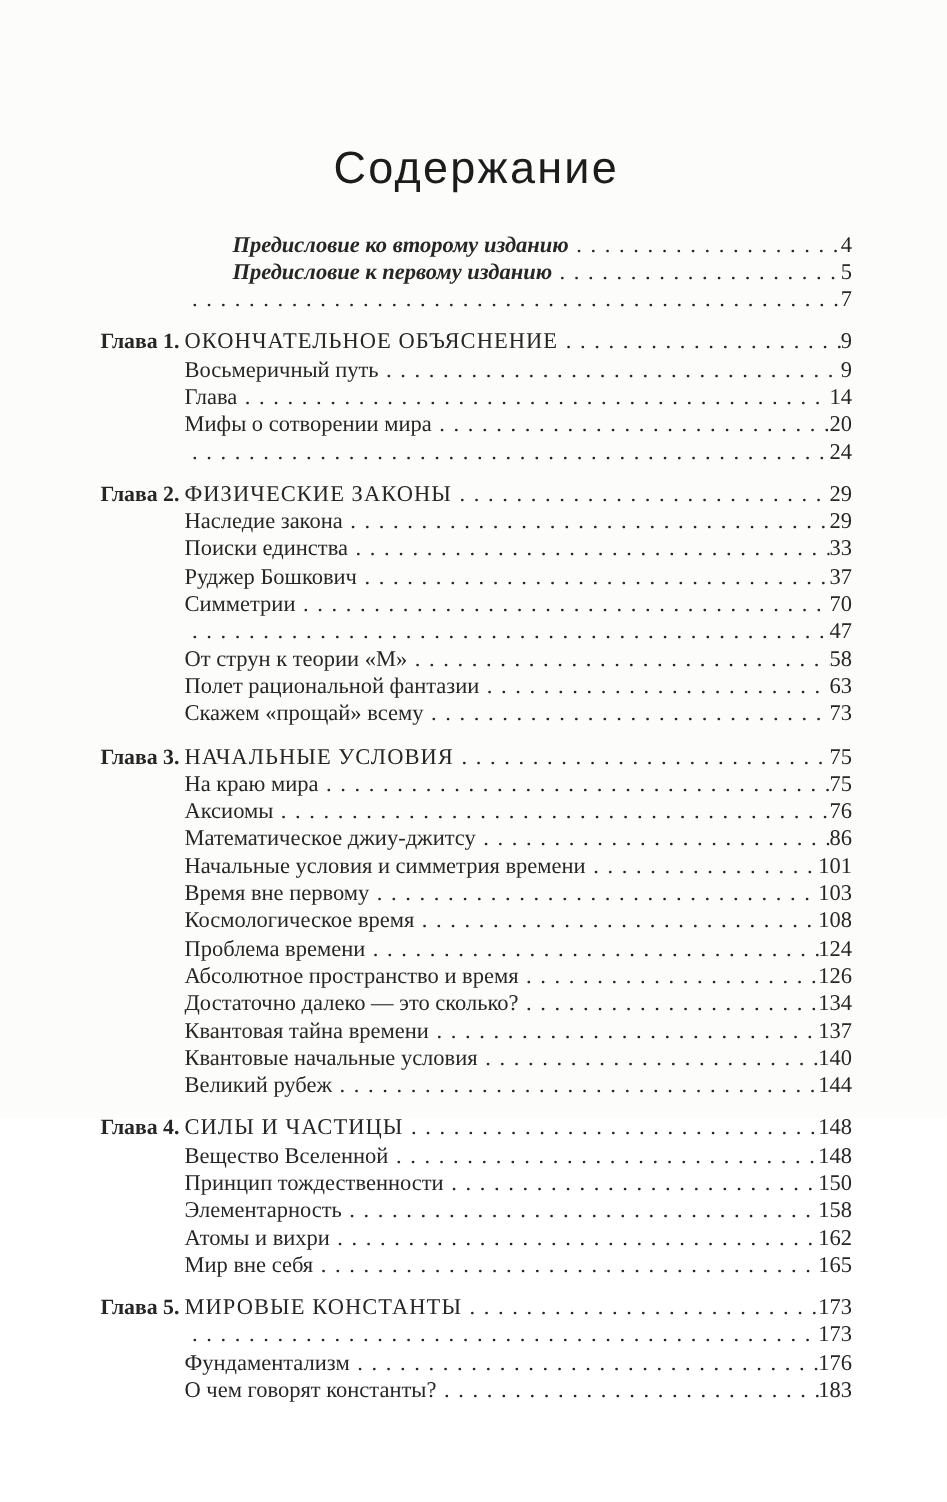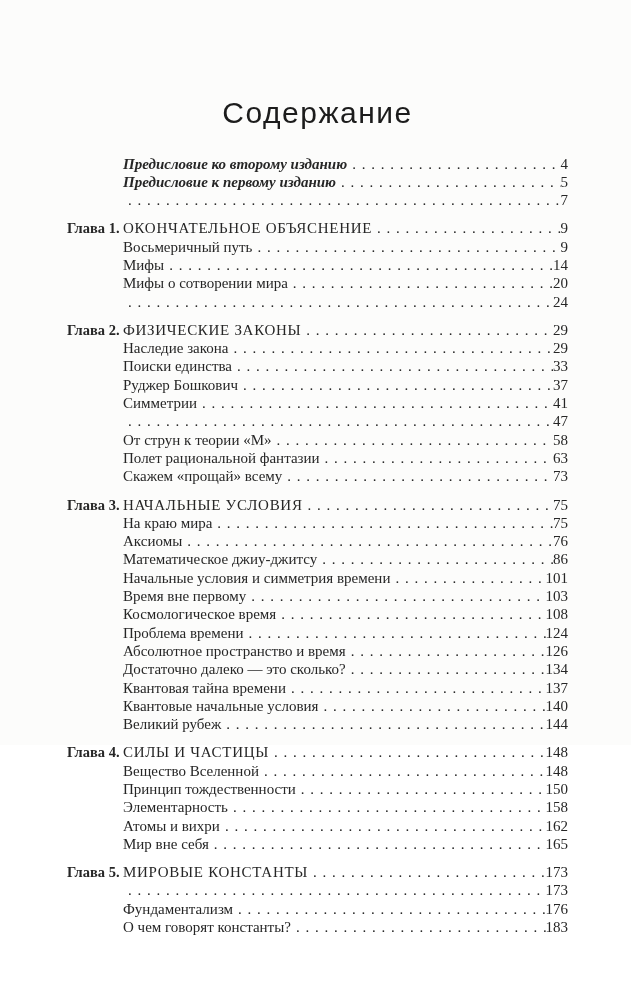--- a/index.html
+++ b/index.html
@@ -42,21 +42,21 @@
   }
   .row.chapter-heading { margin-left: 0; justify-content: space-between; }
   .num {
     flex: none;
     width: 56px;
     font-weight: bold;
     font-size: 14.5px;
   }
   .label { flex: none; }
   .chapter-heading .label { letter-spacing: 0.7px; }
-  .front .label { font-weight: bold; font-style: italic; }
+  .front .label { font-weight: bold; font-style: italic; margin-left: 32px; }
   .dots {
     flex: 1 1 auto;
     min-width: 0;
     overflow: hidden;
     white-space: nowrap;
     text-align: right;
     padding: 0 3px 0 5px;
     letter-spacing: 1px;
   }
   .pg { flex: none; }
@@ -100,21 +100,21 @@
 
   <div class="row section">
 
     <span class="label">Восьмеричный путь</span>
     <span class="dots">. . . . . . . . . . . . . . . . . . . . . . . . . . . . . . . . . . . . . . . . . . . . . . . . . . . . . . . . . . . . . . . . . . . . . . . . . . . . . . . . . . . . . . . . . . </span>
     <span class="pg">9</span>
   </div>
 
   <div class="row section">
 
-    <span class="label">Мифы</span>
+    <span class="label">Глава</span>
     <span class="dots">. . . . . . . . . . . . . . . . . . . . . . . . . . . . . . . . . . . . . . . . . . . . . . . . . . . . . . . . . . . . . . . . . . . . . . . . . . . . . . . . . . . . . . . . . . </span>
     <span class="pg">14</span>
   </div>
 
   <div class="row section">
 
     <span class="label">Мифы о сотворении мира</span>
     <span class="dots">. . . . . . . . . . . . . . . . . . . . . . . . . . . . . . . . . . . . . . . . . . . . . . . . . . . . . . . . . . . . . . . . . . . . . . . . . . . . . . . . . . . . . . . . . . </span>
     <span class="pg">20</span>
   </div>
@@ -151,21 +151,21 @@
 
     <span class="label">Руджер Бошкович</span>
     <span class="dots">. . . . . . . . . . . . . . . . . . . . . . . . . . . . . . . . . . . . . . . . . . . . . . . . . . . . . . . . . . . . . . . . . . . . . . . . . . . . . . . . . . . . . . . . . . </span>
     <span class="pg">37</span>
   </div>
 
   <div class="row section">
 
     <span class="label">Симметрии</span>
     <span class="dots">. . . . . . . . . . . . . . . . . . . . . . . . . . . . . . . . . . . . . . . . . . . . . . . . . . . . . . . . . . . . . . . . . . . . . . . . . . . . . . . . . . . . . . . . . . </span>
-    <span class="pg">41</span>
+    <span class="pg">70</span>
   </div>
 
   <div class="row section">
 
     <span class="dots">. . . . . . . . . . . . . . . . . . . . . . . . . . . . . . . . . . . . . . . . . . . . . . . . . . . . . . . . . . . . . . . . . . . . . . . . . . . . . . . . . . . . . . . . . . </span>
     <span class="pg">47</span>
   </div>
 
   <div class="row section">
 

